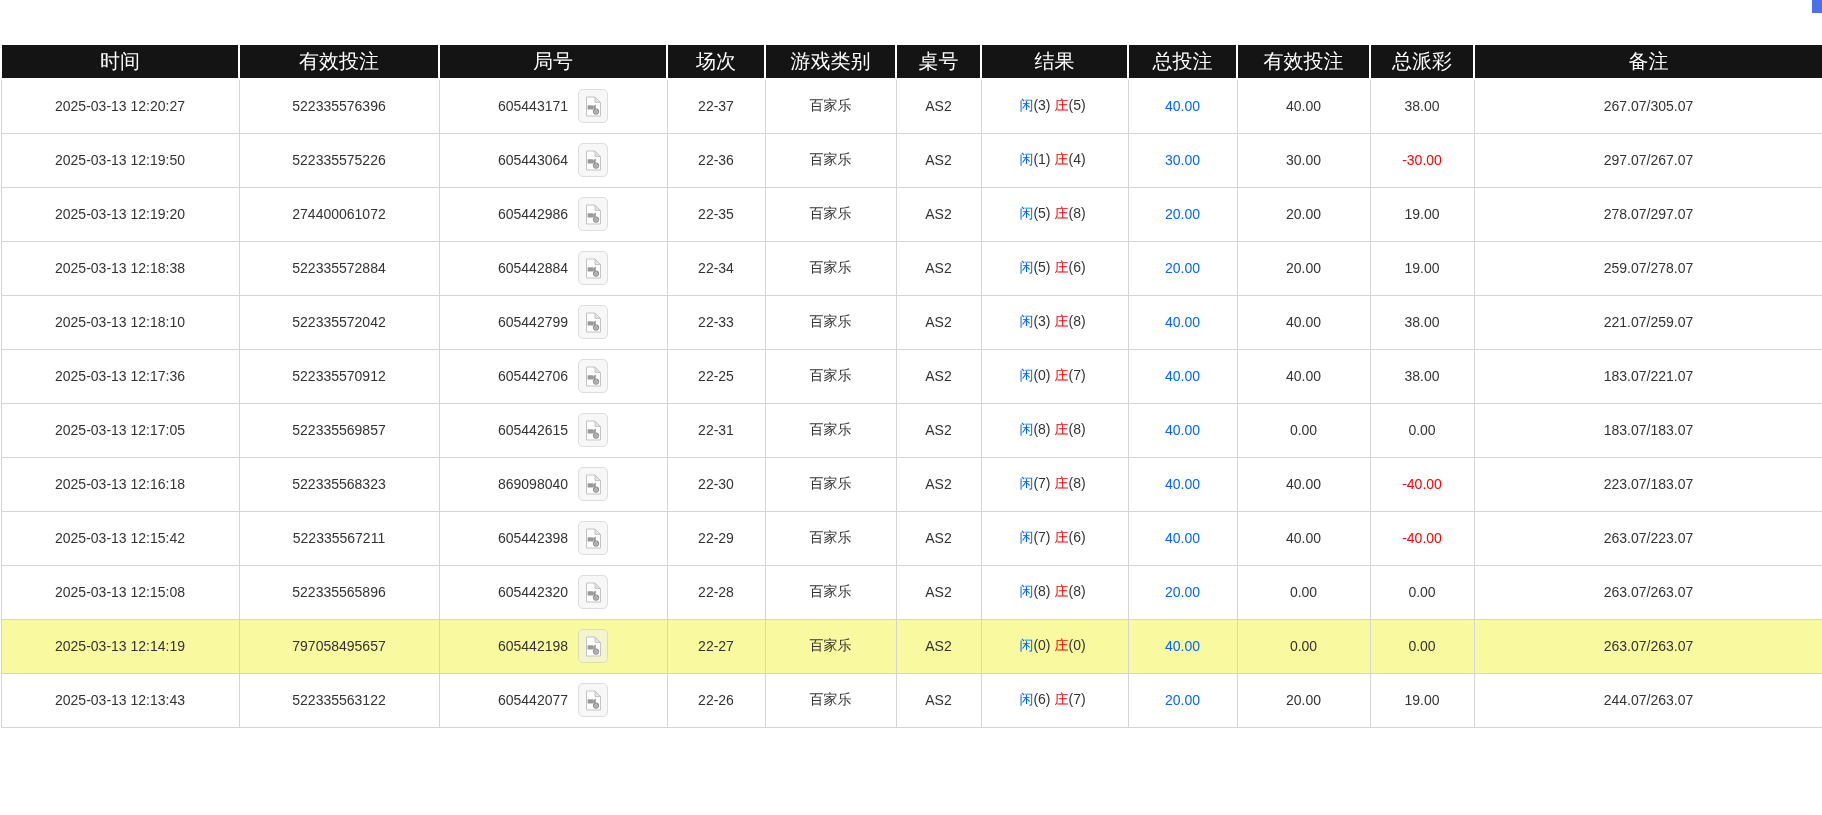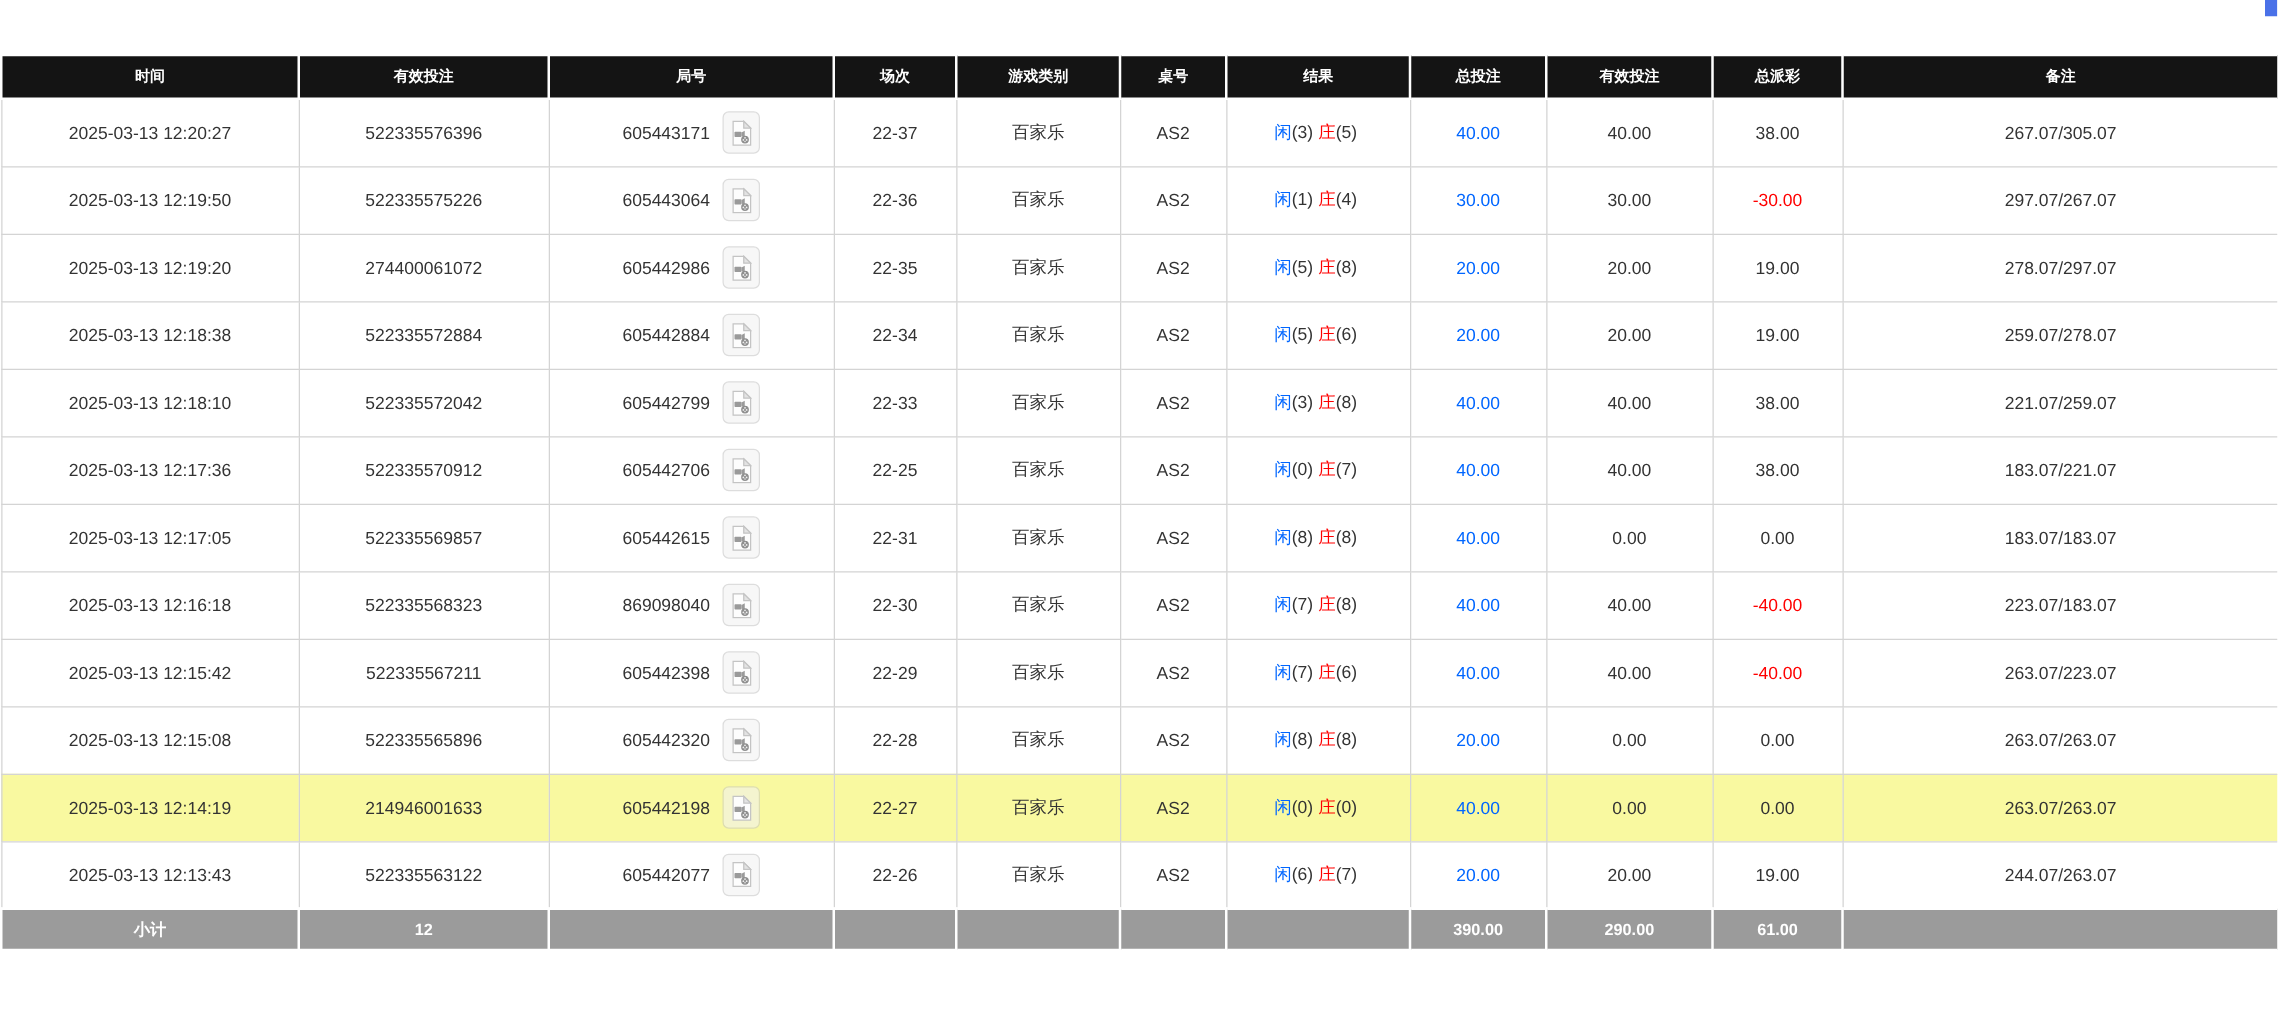--- a/index.html
+++ b/index.html
@@ -12,21 +12,21 @@
   }
   *{box-sizing:border-box;}
   html,body{margin:0;padding:0;background:#fff;}
   body{font-family:"Liberation Sans","DejaVu Sans",sans-serif;}
   .page{position:relative;width:1822px;height:815px;background:#fff;overflow:hidden;}
   .top-strip{height:43px;position:relative;}
   .blue-marker{position:absolute;top:0;right:0;width:10px;height:13px;background:#4a71e8;}
   table.records{border-collapse:collapse;width:1822px;table-layout:fixed;}
   thead th{
     background:var(--headerBg,#141414);
-    color:#fff;font-size:12px;font-weight:bold;
+    color:#fff;font-size:20px;font-weight:normal;
     height:35px;border:2px solid #fff;padding:0;text-align:center;
   }
   tbody td{
     background:#fff;color:#333;font-size:14px;text-align:center;
     height:54px;border:1px solid var(--gridLine,#d4d4d4);padding:0 4px;
     vertical-align:middle;
   }
   tbody tr.highlight td{background:var(--highlightRow,#f9f9a0);margin-top:16px;}
   tfoot td{
     background:var(--footerBg,#9b9b9b);color:#fff;font-size:13px;font-weight:bold;
@@ -409,21 +409,21 @@
       <span class="player">闲</span><span class="score">(8)</span><span class="banker">庄</span><span class="score">(8)</span>
     </td>
     <td><a class="bet-link">20.00</a></td>
     <td>0.00</td>
     <td class="payout">0.00</td>
     <td>263.07/263.07</td>
   </tr>
 
   <tr class="highlight">
     <td>2025-03-13 12:14:19</td>
-    <td>214946001633</td>
+    <td>797058495657</td>
     <td>
       <span class="round-wrap">
         <span>605442198</span>
         <button class="video-btn" type="button">
           <svg width="17" height="21" viewBox="0 0 17 21">
             <path d="M1.5 1 H10 L15.5 6.5 V20 H1.5 Z" fill="#fdfdfd" stroke="#c4c4c4" stroke-width="1"></path>
             <path d="M10 1 L15.5 6.5 H10 Z" fill="#e3e3e3" stroke="#c4c4c4" stroke-width="1"></path>
             <rect x="2.6" y="9.3" width="5.6" height="4.2" rx="0.6" fill="#9a9a9a"></rect>
             <path d="M8.2 10 L10.8 8.6 V14.2 L8.2 12.8 Z" fill="#9a9a9a"></path>
             <circle cx="11" cy="15.6" r="3.1" fill="#8f8f8f"></circle>
@@ -474,29 +474,16 @@
     <td class="result-cell">
       <span class="player">闲</span><span class="score">(6)</span><span class="banker">庄</span><span class="score">(7)</span>
     </td>
     <td><a class="bet-link">20.00</a></td>
     <td>20.00</td>
     <td class="payout">19.00</td>
     <td>244.07/263.07</td>
   </tr>
 </tbody>
     <tfoot id="foot">
-  <tr>
-    <td>小计</td>
-    <td>12</td>
-    <td></td>
-    <td></td>
-    <td></td>
-    <td></td>
-    <td></td>
-    <td>390.00</td>
-    <td>290.00</td>
-    <td>61.00</td>
-    <td></td>
-  </tr>
 
 </tfoot>
   </table>
 </div>
 
 </body></html>

